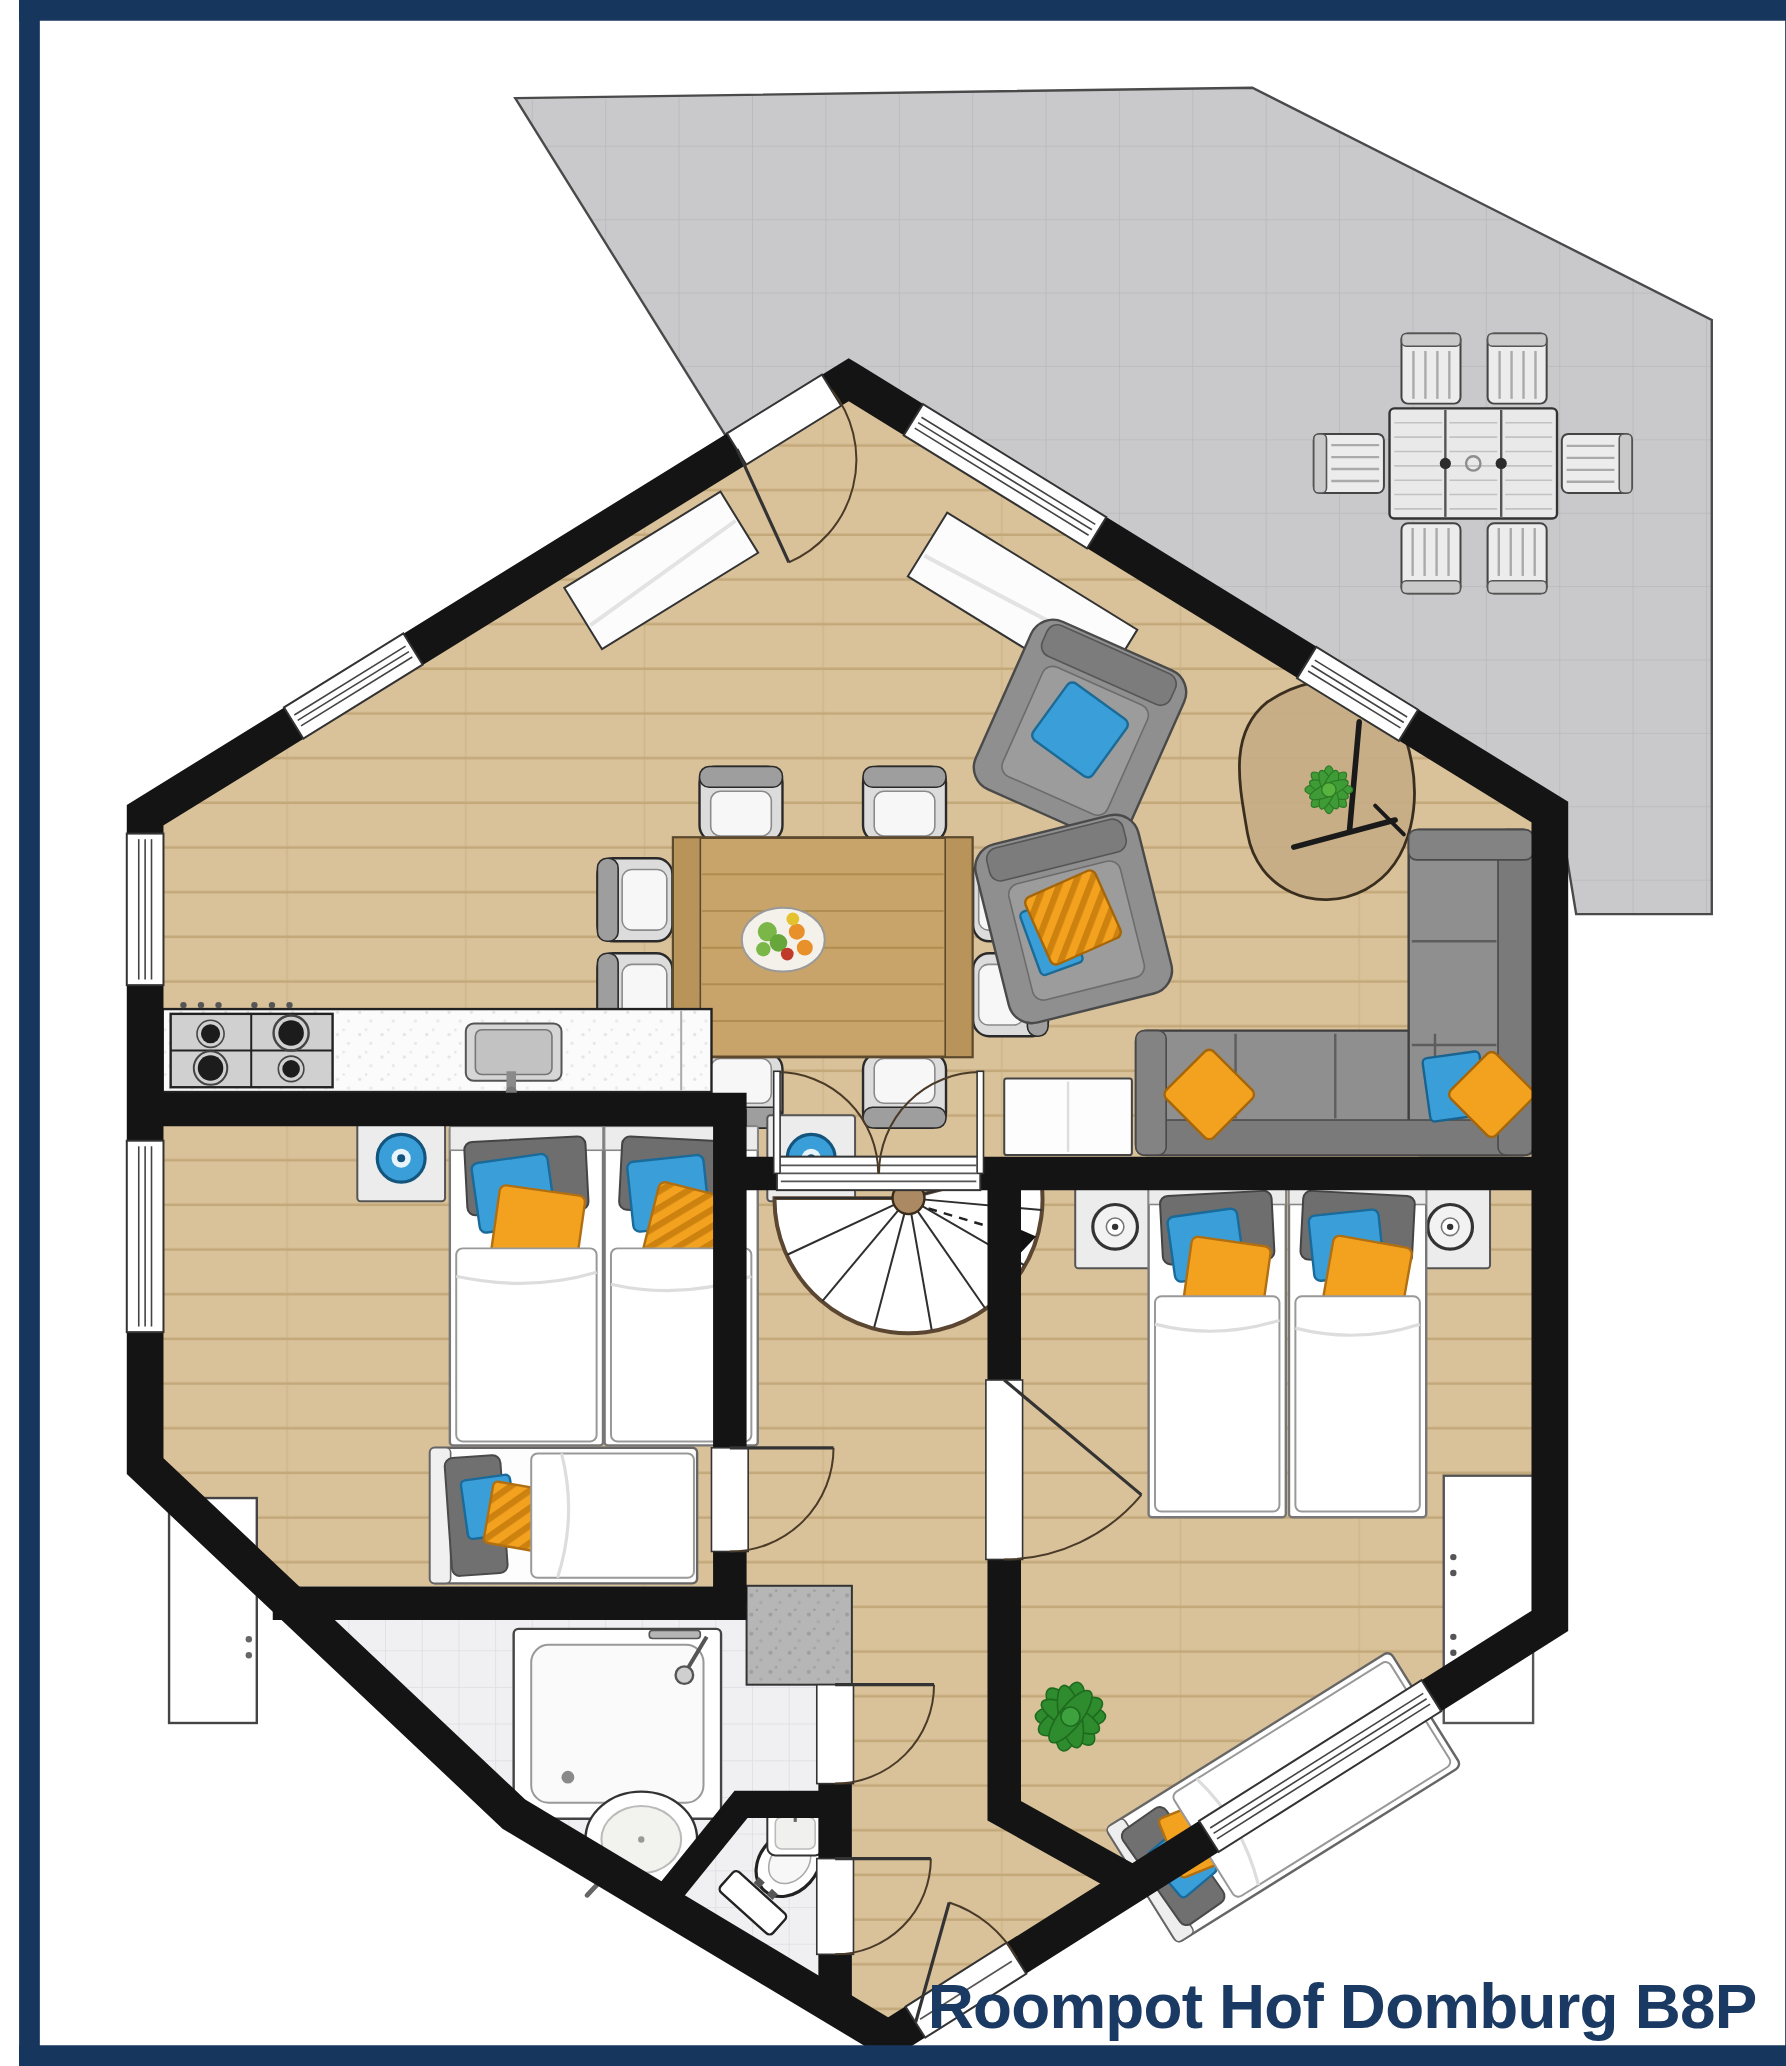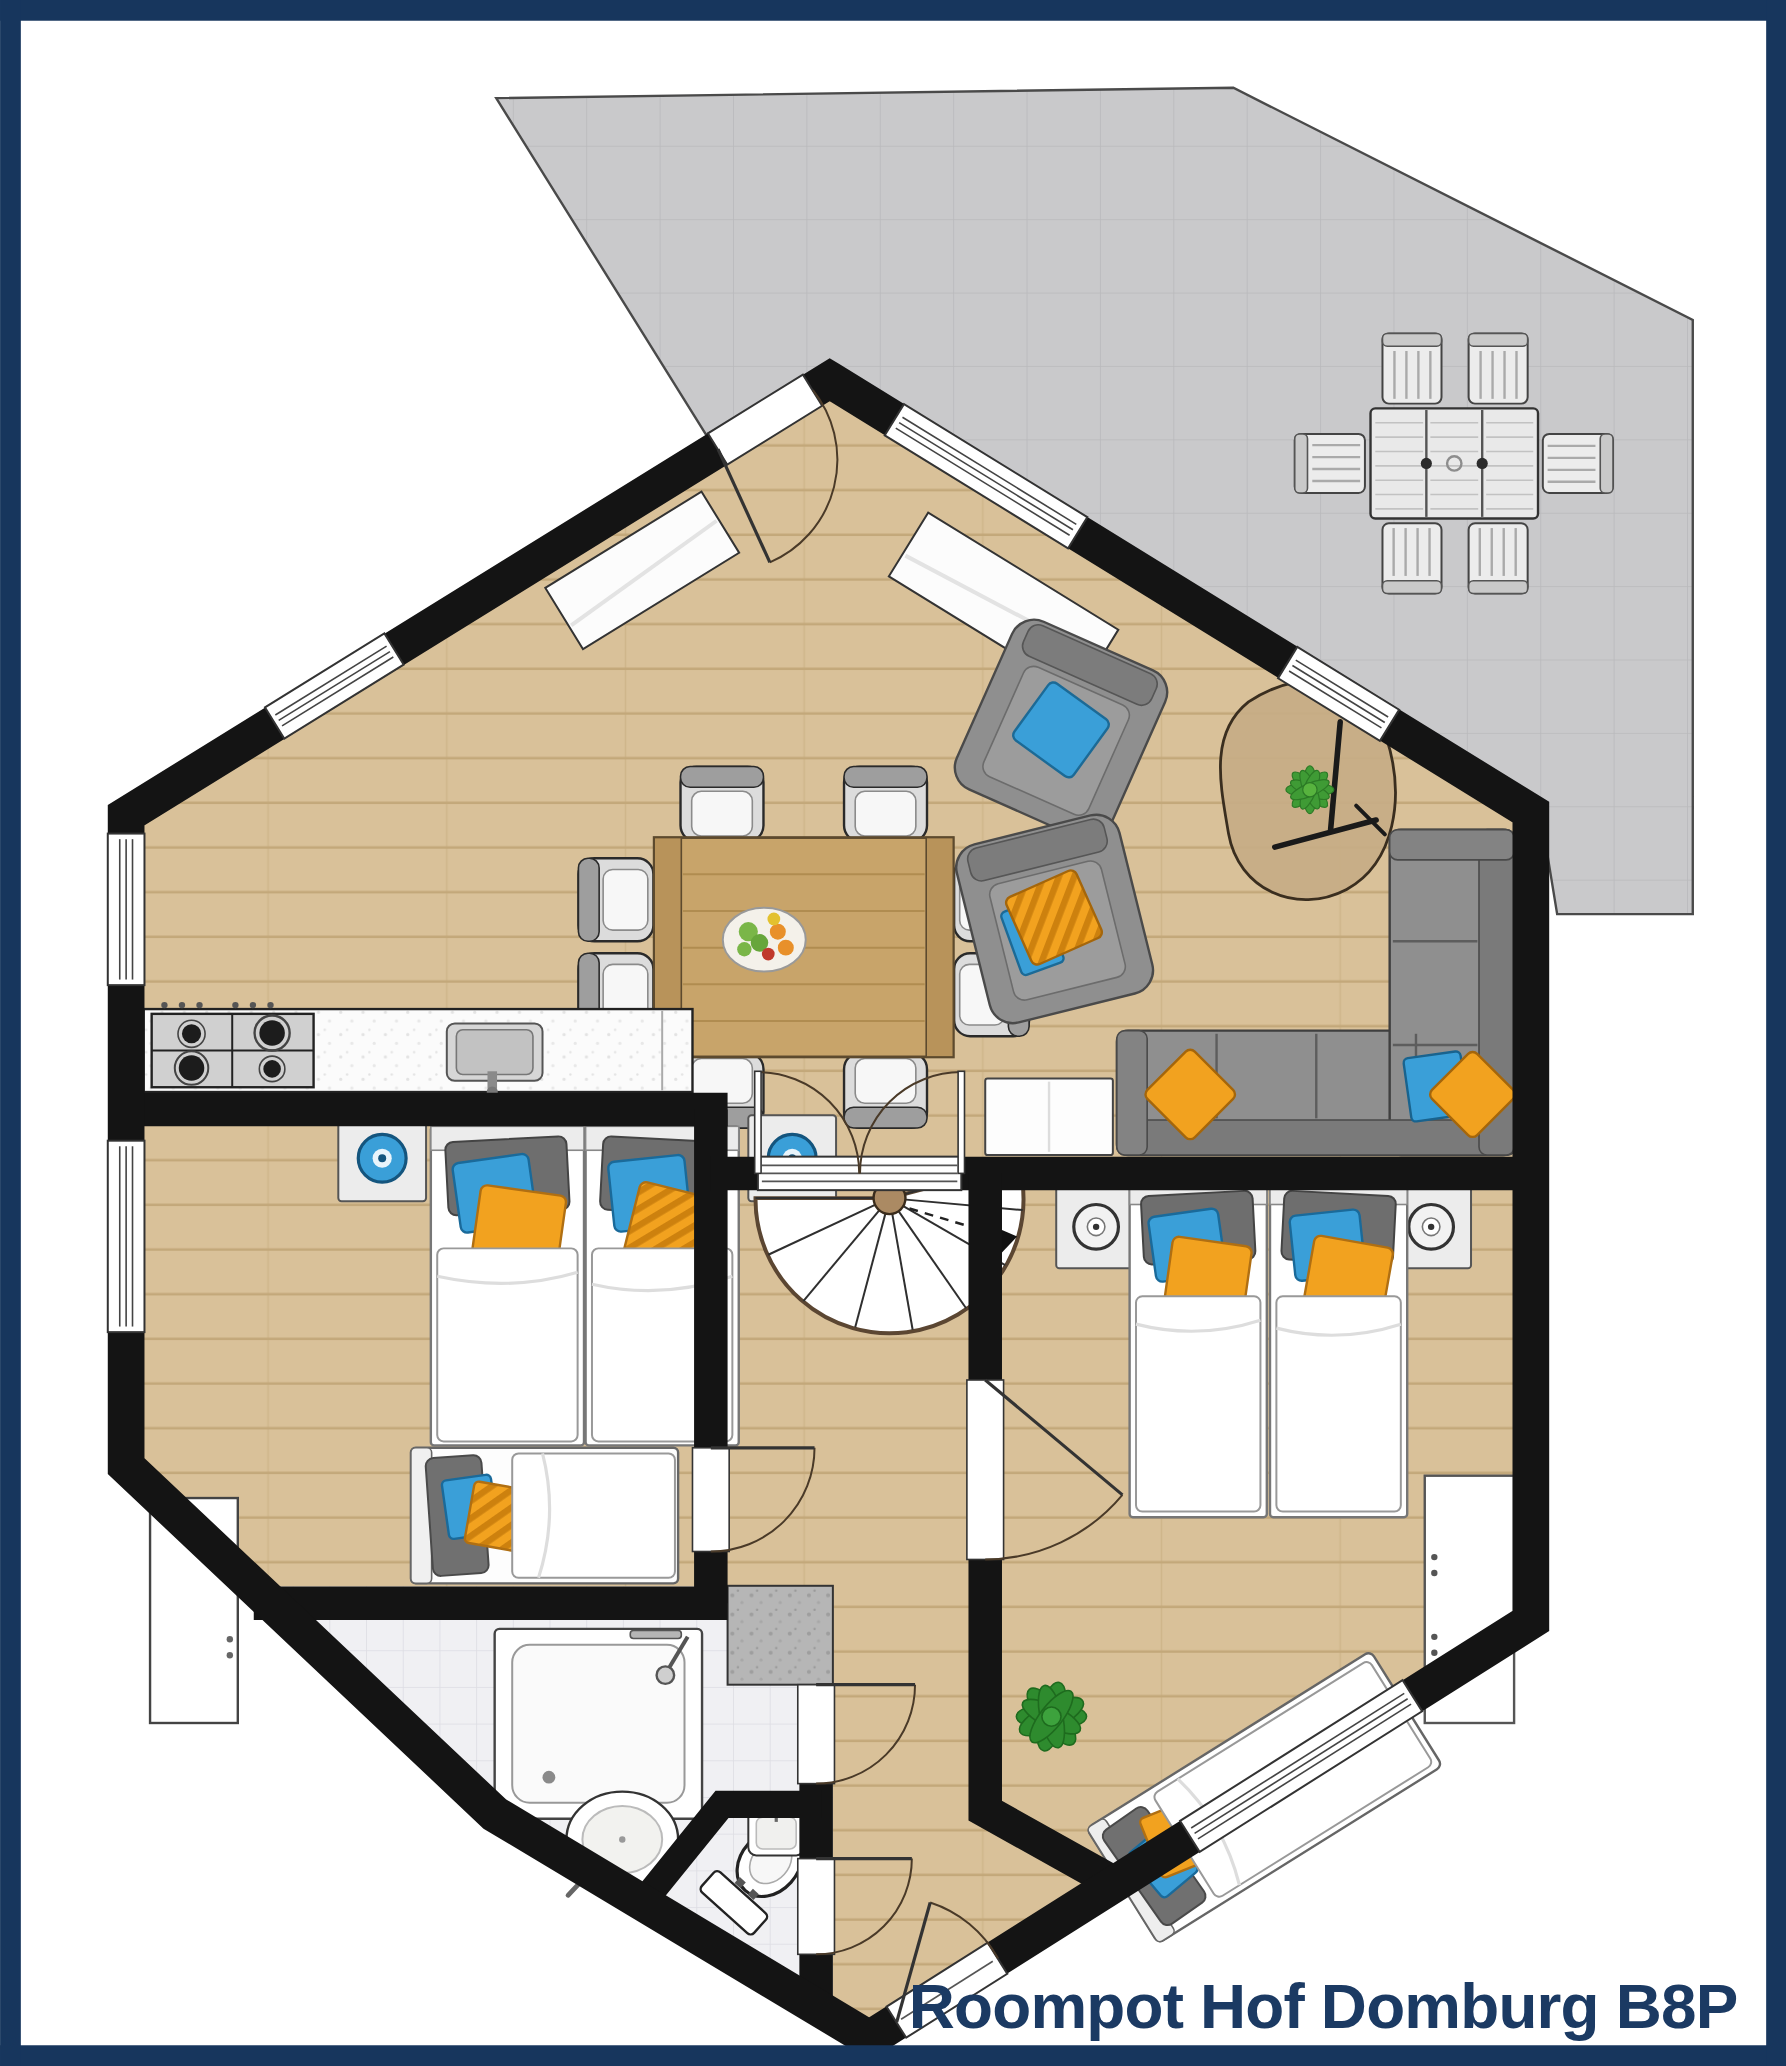--- a/index.html
+++ b/index.html
@@ -2,21 +2,21 @@
 <html style="--frame-navy: #17365d; --title-navy: #1b3a63; --wall-black: #141414; --wood-floor: #d9c199; --wood-line: #c3a87a; --terrace-gray: #c9c9cb; --tile-gray: #f0f0f3; --pillow-orange: #f2a21f; --pillow-blue: #3a9fd8; --sofa-gray: #8f8f8f; --plant-green: #3f9b35; --table-wood: #c8a46a;font-size:12.8px"><head>
 <meta charset="utf-8">
 <style>
   :root{
     --frame-navy:#17365d; --title-navy:#1b3a63; --wall-black:#141414;
     --wood-floor:#d9c199; --wood-line:#c3a87a; --terrace-gray:#c9c9cb;
     --tile-gray:#f0f0f3; --pillow-orange:#f2a21f; --pillow-blue:#3a9fd8;
     --sofa-gray:#8f8f8f; --plant-green:#3f9b35; --table-wood:#c8a46a;
   }
   html,body{margin:0;padding:0;background:#fff;}
-  .plan-wrap{width:1617px;height:2066px;position:relative;font-family:"Liberation Sans",sans-serif;}
+  .plan-wrap{width:1617px;height:2066px;position:relative;font-family:"Liberation Sans",sans-serif;margin-left:19px;}
   svg{display:block;}
   .title-text{font-family:"Liberation Sans",sans-serif;font-weight:bold;letter-spacing:-1px;}
 </style>
 </head>
 <body>
 
 <div class="plan-wrap">
 <svg viewBox="0 0 2240 2590" width="1787" height="2066">
   <defs>
     <pattern id="wood" width="224" height="56" patternUnits="userSpaceOnUse">

